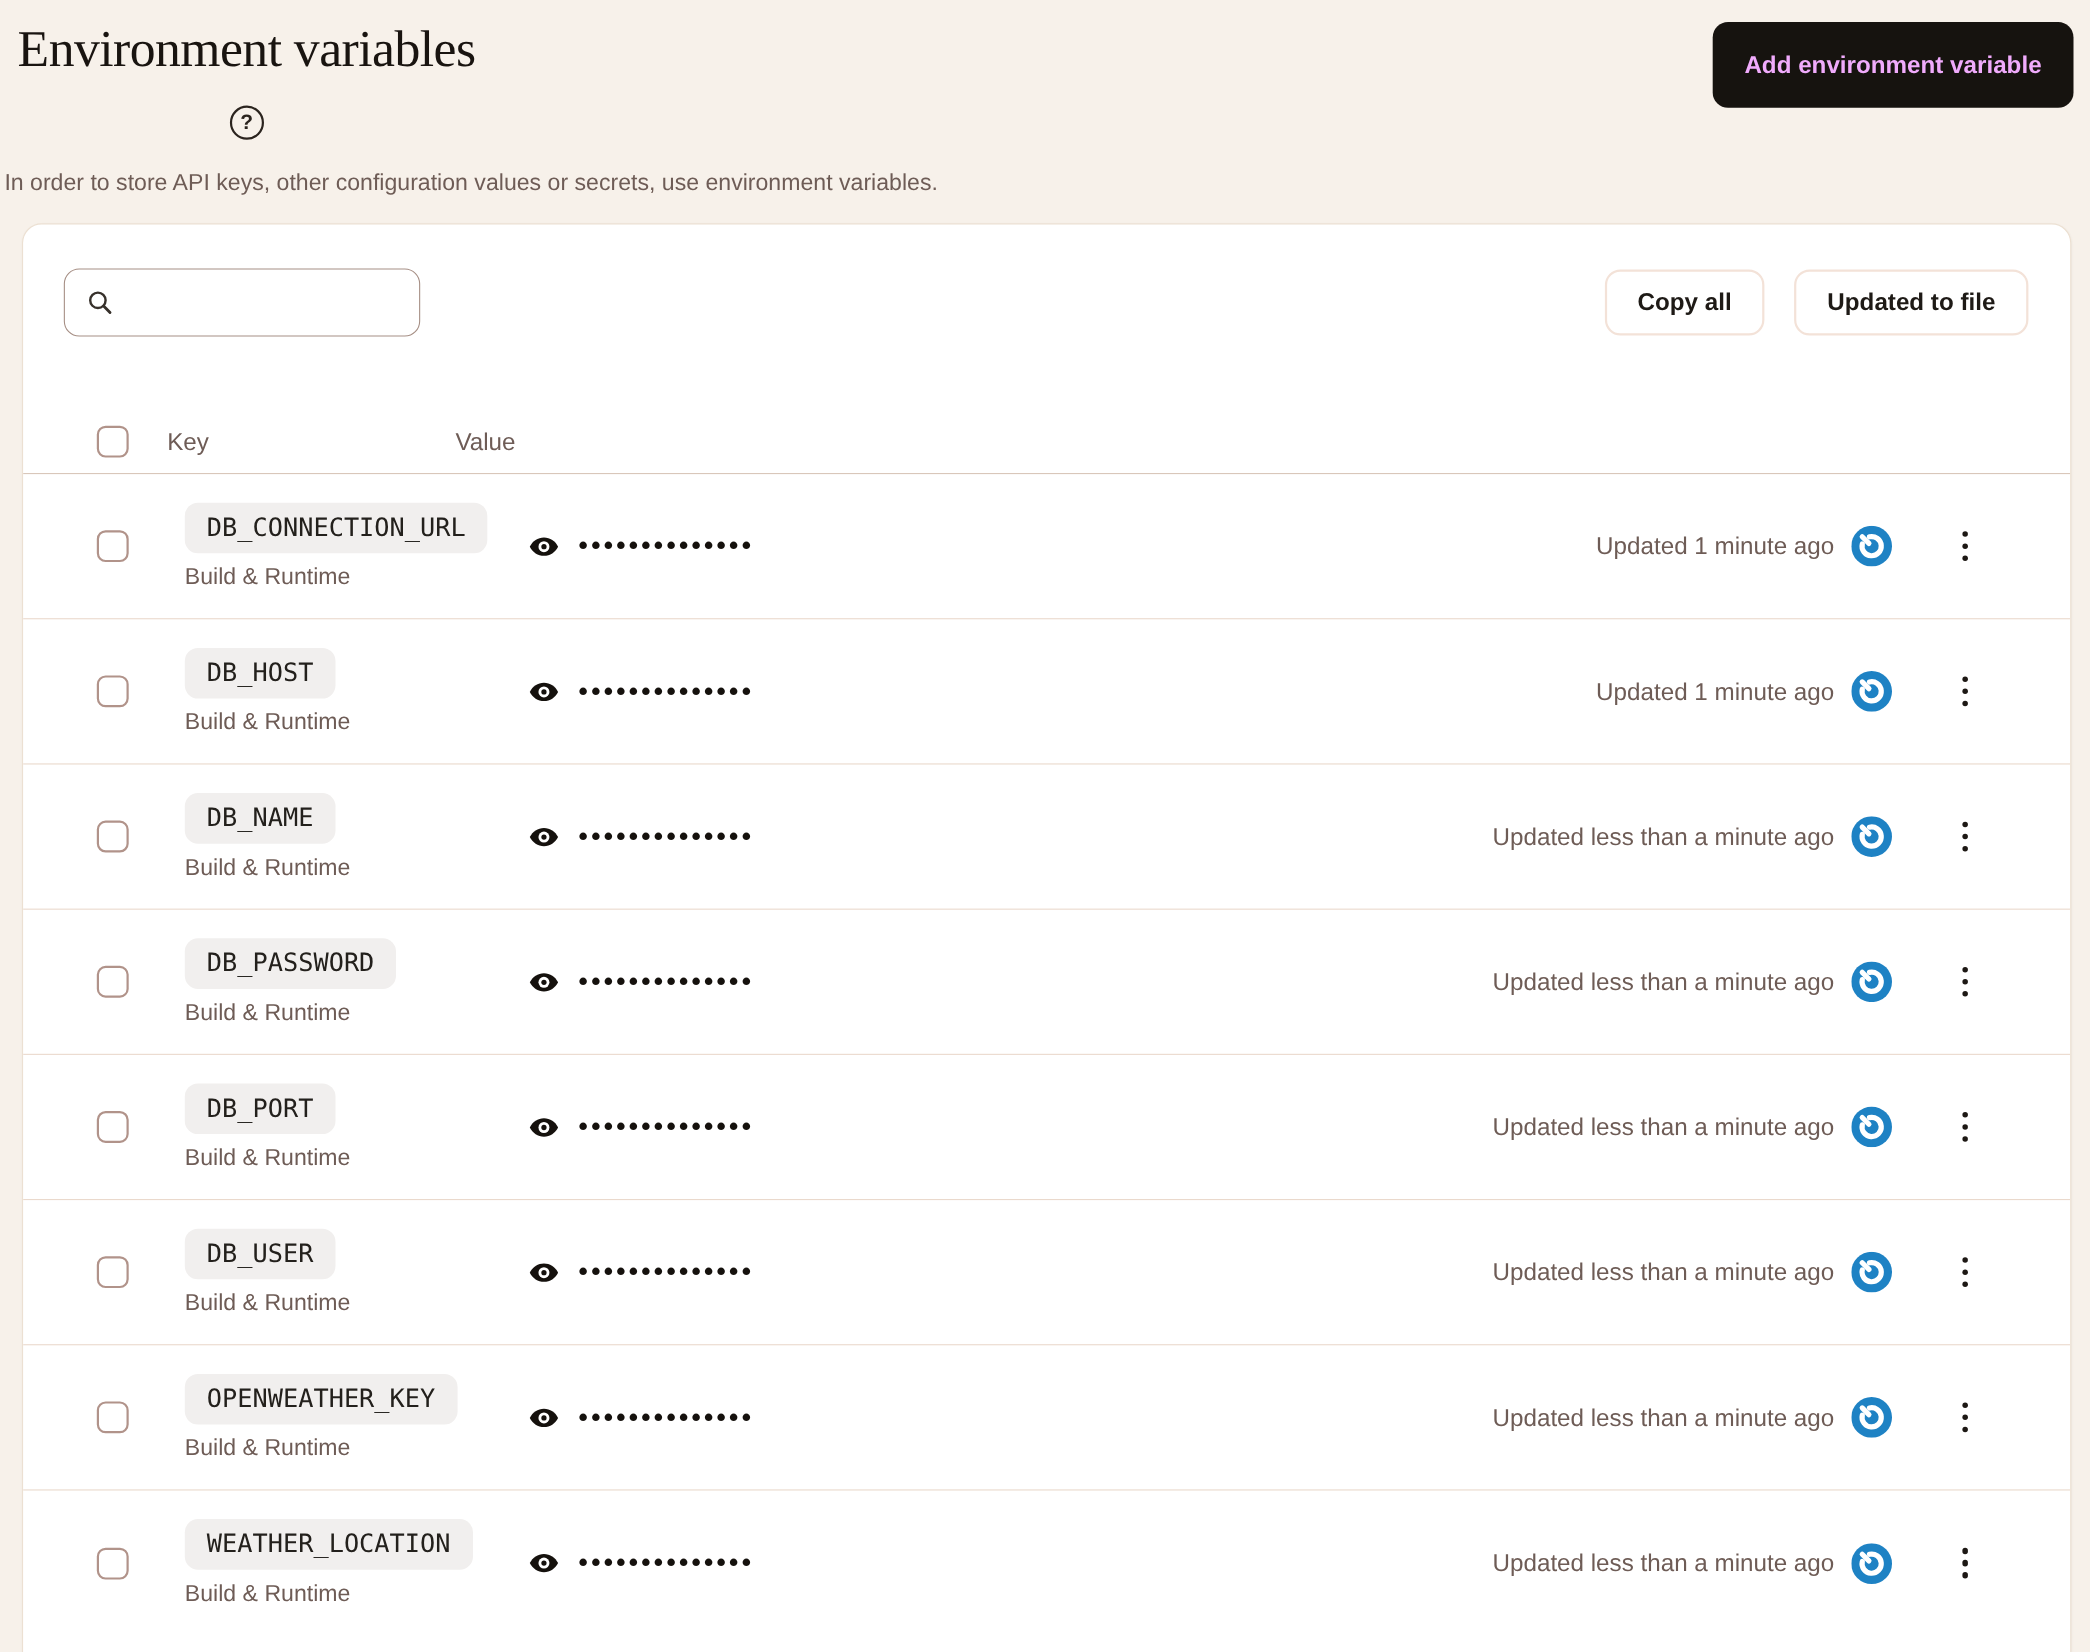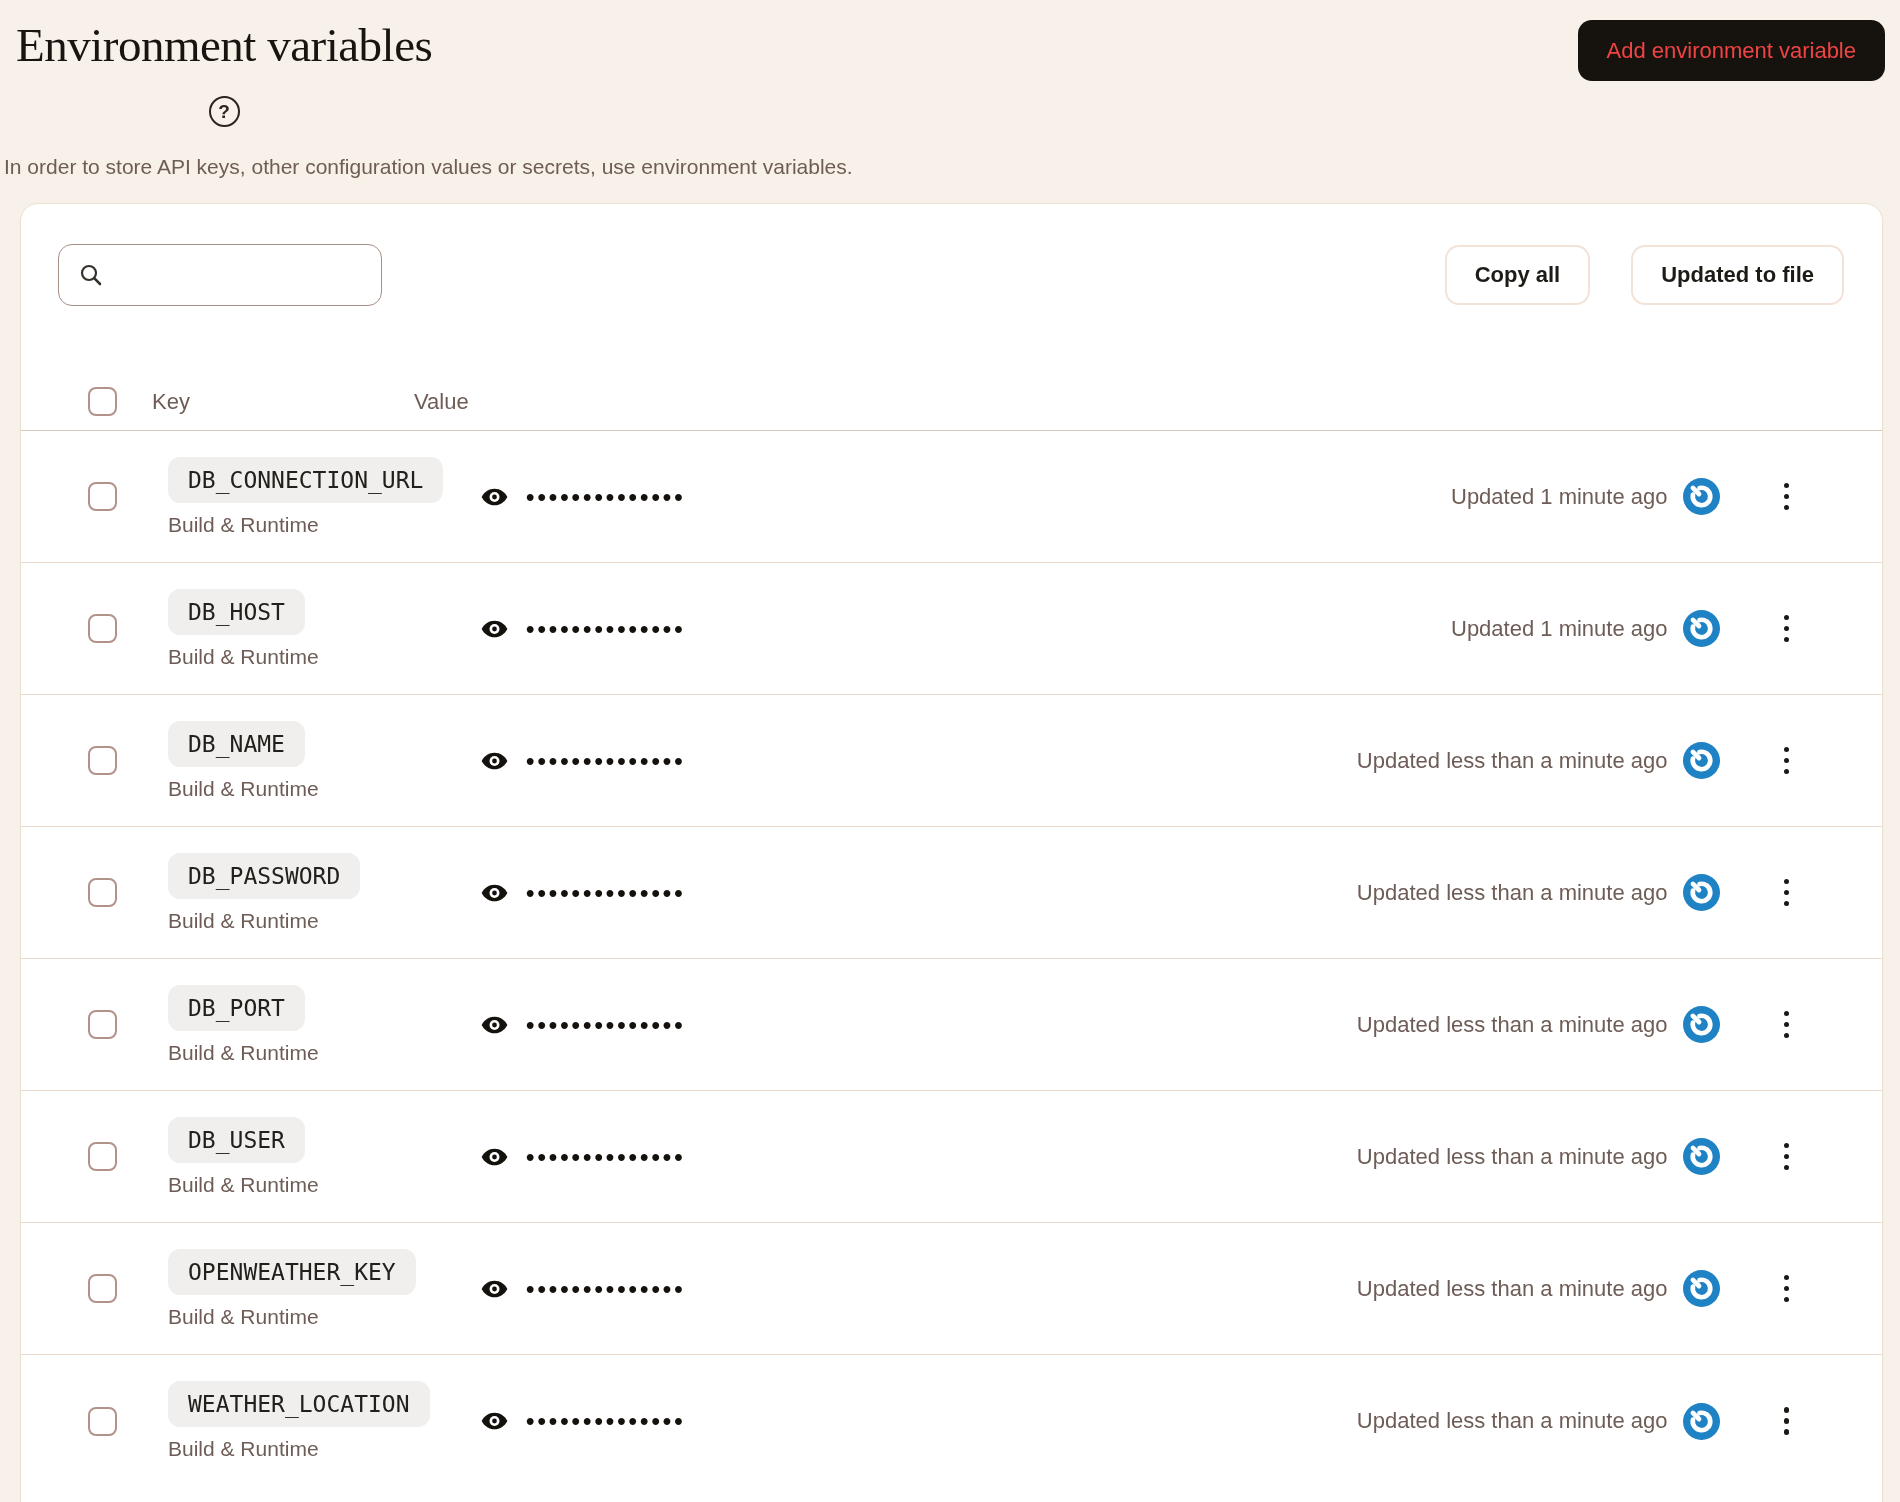--- a/index.html
+++ b/index.html
@@ -29,27 +29,27 @@
     border:2.5px solid #2b241e;
     border-radius:50%;
     display:flex; align-items:center; justify-content:center;
     font-size:19px; font-weight:bold; color:#2b241e;
     margin-top:6px;
     background:transparent;
     cursor:pointer;
   }
   .add-btn {
     background:#16130f;
-    color:#ef4444;
+    color:#f0abfc;
     border:none;
     border-radius:14px;
-    height:61px;
+    height:78px;
     padding:0 29px;
     font-size:22px;
-    font-weight:normal;
+    font-weight:bold;
     font-family:"Liberation Sans", sans-serif;
     margin-top:2px;
     cursor:pointer;
   }
   .page-subtitle {
     font-size:21px;
     color:#6e5c56;
     padding:28px 16px 0 4px;
   }
   .card {
@@ -77,21 +77,21 @@
     font-size:22px;
     font-family:"Liberation Sans", sans-serif;
     color:#1b1613;
     outline:none;
   }
   .search-icon {
     position:absolute; left:21px; top:19px;
     width:24px; height:24px;
     pointer-events:none;
   }
-  .toolbar-actions { display:flex; gap:41px;margin-left:36px; }
+  .toolbar-actions { display:flex; gap:27px;margin-left:36px; }
   .ghost-btn {
     background:#ffffff;
     border:2px solid #f3e2d8;
     border-radius:14px;
     height:60px;
     padding:0 28px;
     font-size:22px;
     font-weight:bold;
     font-family:"Liberation Sans", sans-serif;
     color:#1e1a16;

